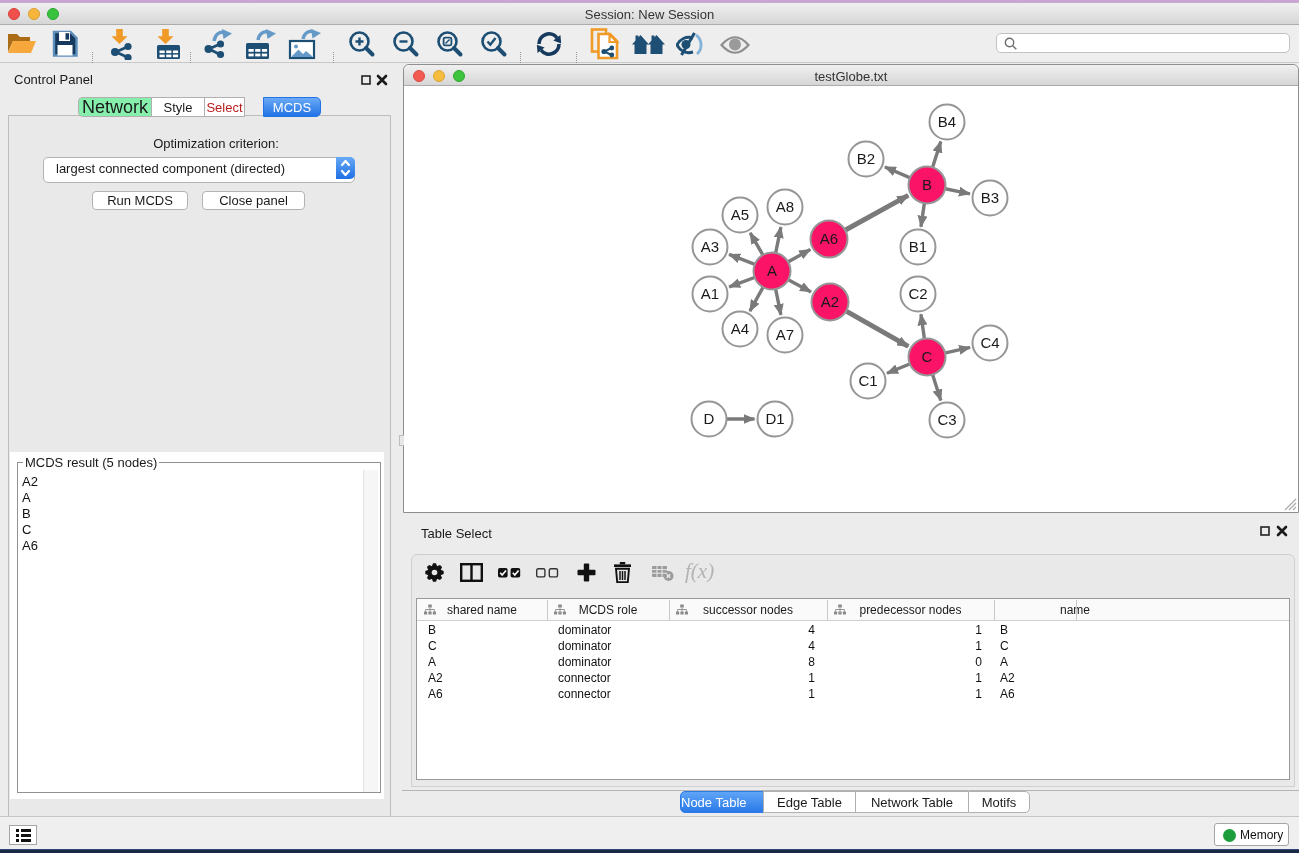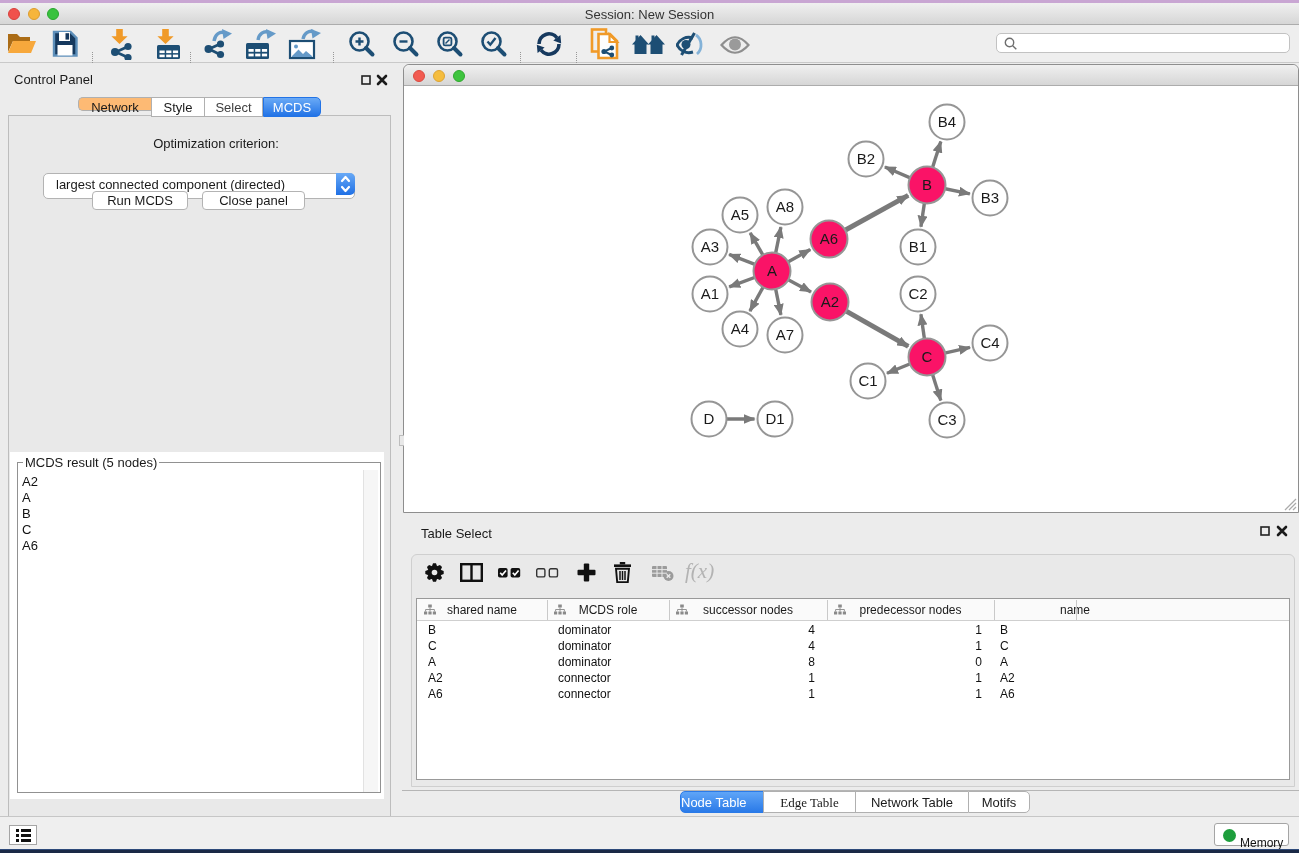--- a/index.html
+++ b/index.html
@@ -180,29 +180,29 @@
   <svg class="abs" style="left:361px;top:12px;" width="10" height="10">
       <rect x="1" y="1" width="8" height="8" fill="none" stroke="#222" stroke-width="1.6"></rect>
     </svg>
   <svg class="abs" style="left:376px;top:11px;" width="12" height="12">
       <path d="M2 2 L10 10 M10 2 L2 10" stroke="#1a1a1a" stroke-width="2.6" stroke-linecap="round"></path>
     </svg>
 
   <div class="abs" style="left:8px;top:52px;width:383px;height:748px;background:#e9e9e9;border:1px solid #bdbdbd;"></div>
 
   <div class="abs" style="left:78px;top:34px;height:20px;">
-    <div class="abs" style="left:0;top:0;width:73px;height:14px;background:#fdba74;border:1px solid #b0b0b0;border-right:none;border-radius:5px 0 0 5px;font-size:13px;color:#1a1a1a;text-align:center;line-height:19px;">Network</div>
+    <div class="abs" style="left:0;top:0;width:73px;height:20px;background:#86efac;border:1px solid #b0b0b0;border-right:none;border-radius:5px 0 0 5px;font-size:18px;color:#1a1a1a;text-align:center;line-height:19px;">Network</div>
     <div class="abs" style="left:73px;top:0;width:53px;height:20px;background:#fff;border:1px solid #b0b0b0;border-right:none;font-size:13px;color:#1a1a1a;text-align:center;line-height:19px;">Style</div>
-    <div class="abs" style="left:126px;top:0;width:59px;height:20px;background:#fff;border:1px solid #b0b0b0;font-size:13px;color:#404040;text-align:center;line-height:19px;">Select</div>
+    <div class="abs" style="left:126px;top:0;width:41px;height:20px;background:#fff;border:1px solid #b0b0b0;font-size:13px;color:#b91c1c;text-align:center;line-height:19px;">Select</div>
     <div class="abs" style="left:185px;top:0;width:58px;height:20px;background:linear-gradient(#6aaaf6,#2273e6);border:1px solid #2273e6;border-radius:0 5px 5px 0;font-size:13px;color:#fff;text-align:center;line-height:19px;">MCDS</div>
   </div>
 
   <div class="abs" style="left:0;top:73px;width:399px;font-size:13px;color:#1a1a1a;text-align:center;padding-left:33px;">Optimization criterion:</div>
 
-  <div class="abs" style="left:43px;top:94px;width:312px;height:26px;background:#fff;border:1px solid #b3b3b3;border-radius:5px;margin-top:16px;">
+  <div class="abs" style="left:43px;top:94px;width:312px;height:26px;background:#fff;border:1px solid #b3b3b3;border-radius:5px;">
     <div class="abs" style="left:12px;top:3px;font-size:13px;color:#1a1a1a;">largest connected component (directed)</div>
     <div class="abs" style="right:-1px;top:-1px;width:19px;height:22px;background:linear-gradient(#68a9f6,#1f70e5);border-radius:0 5px 5px 0;">
       <svg width="19" height="22">
           <path d="M6 8 l3.5-4 3.5 4" fill="none" stroke="#fff" stroke-width="2.2" stroke-linecap="round" stroke-linejoin="round"></path>
           <path d="M6 14 l3.5 4 3.5-4" fill="none" stroke="#fff" stroke-width="2.2" stroke-linecap="round" stroke-linejoin="round"></path>
         </svg>
     </div>
   </div>
 
   <div class="abs btn" style="left:92px;top:128px;width:96px;height:19px;line-height:18px;">Run MCDS</div>
@@ -214,20 +214,21 @@
     <div class="abs" style="left:353px;top:18px;width:15px;height:322px;background:#f6f6f6;border-left:1px solid #e2e2e2;"></div>
     <div class="abs" style="left:13px;top:3px;background:#fff;padding:0 2px;font-size:13px;color:#1a1a1a;height:15px;line-height:15px;">MCDS result (5 nodes)</div>
   </div>
 </div>
 
 <div class="abs" style="left:403px;top:64px;width:896px;height:449px;border:1px solid #8e8e8e;border-radius:6px 6px 0 0;background:#fff;">
   <div class="winbar" style="height:21px;border-radius:6px 6px 0 0;position:relative;">
     <div class="light" style="left:9px;top:5px;background:#f25b51;border:1px solid #da4a41;"></div>
     <div class="light" style="left:29px;top:5px;background:#f5bd3e;border:1px solid #dda433;"></div>
     <div class="light" style="left:49px;top:5px;background:#3ec43e;border:1px solid #2fa82f;"></div>
+    <div class="abs ttl" style="left:0;width:100%;top:4px;text-align:center;">testGlobe.txt</div>
   </div>
   <svg width="894" height="424" style="position:absolute;left:0;top:22px;" id="graph">
 <defs>
         <marker id="ah" markerWidth="12" markerHeight="10" refX="11" refY="5" orient="auto" markerUnits="userSpaceOnUse">
           <path d="M0 0 L12 5 L0 10 Z" fill="#7a7a7a"></path>
         </marker>
       </defs>
 <line x1="363.0" y1="175.3" x2="346.2" y2="145.8" stroke="#7a7a7a" stroke-width="3.4" marker-end="url(#ah)"></line>
 <line x1="370.0" y1="174.2" x2="376.9" y2="140.1" stroke="#7a7a7a" stroke-width="3.4" marker-end="url(#ah)"></line>
 <line x1="358.7" y1="180.4" x2="325.1" y2="167.4" stroke="#7a7a7a" stroke-width="3.4" marker-end="url(#ah)"></line>
@@ -445,38 +446,38 @@
           <span class="abs" style="left:251px;width:147px;text-align:right;">1</span>
           <span class="abs" style="left:417px;width:148px;text-align:right;">1</span>
           <span class="abs" style="left:583px;">A6</span>
         </div>
     </div>
   </div>
 
   <div class="abs" style="left:3px;top:277px;width:897px;height:0;border-top:1px solid #b5b5b5;"></div>
   <div class="abs" style="left:273px;top:278px;height:22px;">
     <div class="abs" style="left:8px;top:0;width:91px;height:22px;background:linear-gradient(#5fa5f7,#2a7ae8);border:1px solid #2a7ae8;border-radius:5px 0 0 5px;font-size:13px;color:#fff;line-height:21px;">Node Table</div>
-    <div class="abs" style="left:91px;top:0;width:92px;height:22px;background:#fff;border:1px solid #b0b0b0;border-right:none;font-size:13px;color:#1a1a1a;text-align:center;line-height:21px;font-family:Liberation Serif, serif;">Edge Table</div>
+    <div class="abs" style="left:91px;top:0;width:92px;height:22px;background:#fff;border:1px solid #b0b0b0;border-right:none;font-size:13px;color:#1a1a1a;text-align:center;line-height:21px;">Edge Table</div>
     <div class="abs" style="left:183px;top:0;width:113px;height:22px;background:#fff;border:1px solid #b0b0b0;border-right:none;font-size:13px;color:#1a1a1a;text-align:center;line-height:21px;">Network Table</div>
     <div class="abs" style="left:296px;top:0;width:62px;height:22px;background:#fff;border:1px solid #b0b0b0;border-radius:0 5px 5px 0;font-size:13px;color:#1a1a1a;text-align:center;line-height:21px;">Motifs</div>
   </div>
 </div>
 
 <div class="abs" style="left:0;top:816px;width:1299px;height:33px;background:#efefef;border-top:1px solid #c6c6c6;">
   <div class="abs" style="left:9px;top:8px;width:28px;height:20px;background:#fff;border:1px solid #a5a5a5;">
     <svg width="26" height="18">
         <g fill="#111">
       <rect x="6" y="3" width="3" height="3"></rect>
           <rect x="11" y="3" width="10" height="3"></rect>
       <rect x="6" y="8" width="3" height="3"></rect>
           <rect x="11" y="8" width="10" height="3"></rect>
       <rect x="6" y="13" width="3" height="3"></rect>
           <rect x="11" y="13" width="10" height="3"></rect>
     </g>
       </svg>
   </div>
   <div class="abs" style="left:1214px;top:6px;width:75px;height:23px;background:#fff;border:1px solid #a5a5a5;border-radius:3px;">
     <div class="abs" style="left:8px;top:5px;width:13px;height:13px;border-radius:50%;background:#1d9e3c;"></div>
-    <div class="abs" style="left:25px;top:12px;font-size:12px;color:#111;">Memory</div>
+    <div class="abs" style="left:25px;top:4px;font-size:12px;color:#111;">Memory</div>
   </div>
 </div>
 
 <div class="abs" style="left:0;top:849px;width:1299px;height:4px;background:#1a2946;border-top:1px solid #2e4a7a;"></div>
 
 </body></html>

